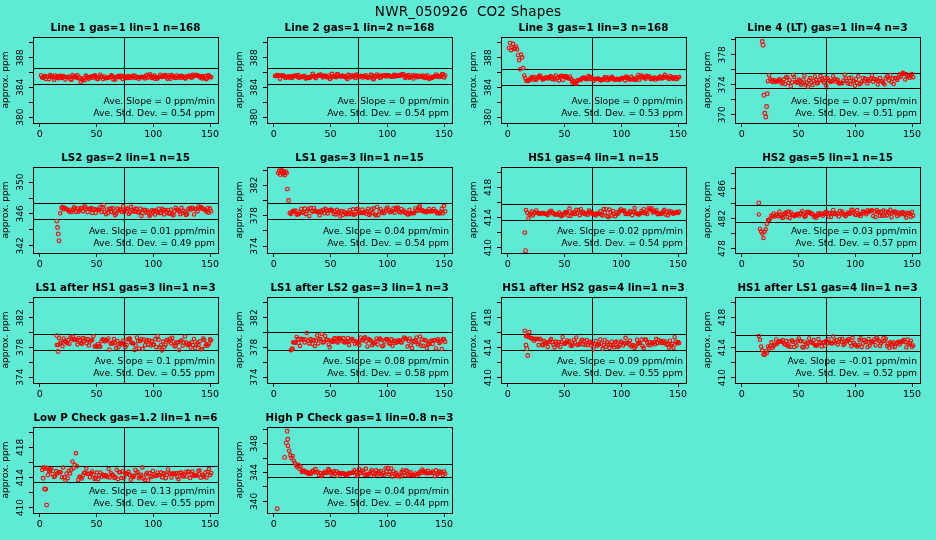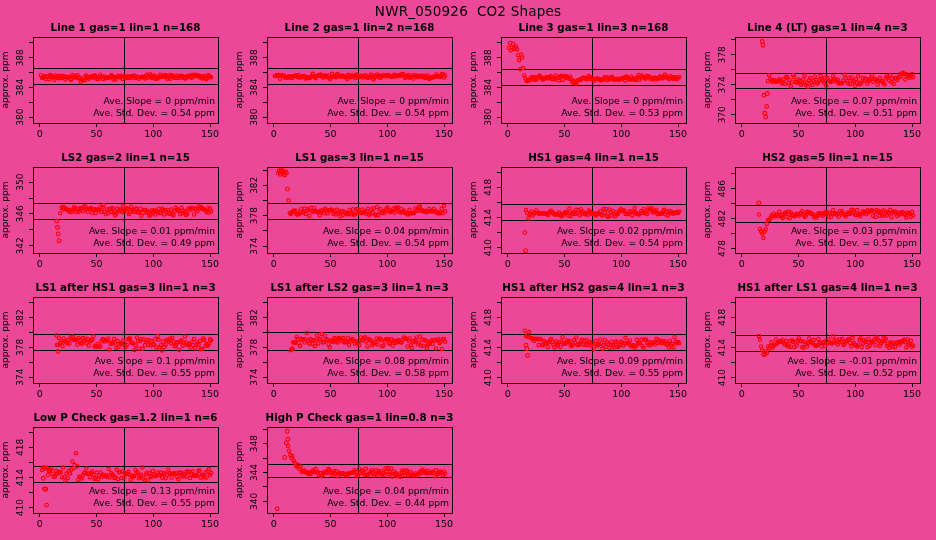--- a/index.html
+++ b/index.html
@@ -1,17 +1,17 @@
 <!DOCTYPE html>
 <html><head>
 <meta charset="utf-8">
 <style>
   html,body{margin:0;padding:0;background:#ffffff;}
   body{width:936px;height:540px;font-family:"DejaVu Sans",sans-serif;color:#000;}
-  .figure{position:relative;width:936px;height:540px;background:#ec4899;overflow:hidden;}
+  .figure{position:relative;width:936px;height:540px;background:#5eead4;overflow:hidden;}
   .figure-title{position:absolute;top:3px;left:0;width:936px;text-align:center;
     font-size:13.5px;white-space:pre;letter-spacing:0.2px;}
   .chart-grid{position:absolute;top:20px;left:0;width:756px;height:520px;
     display:grid;grid-template-columns:repeat(4,234px);grid-auto-rows:130px;text-decoration:underline;}
   .cell{width:234px;height:130px;}
   svg text{font-family:"DejaVu Sans",sans-serif;fill:#000;}
   svg line,svg rect{shape-rendering:crispEdges;}
 </style>
 </head>
 <body>

